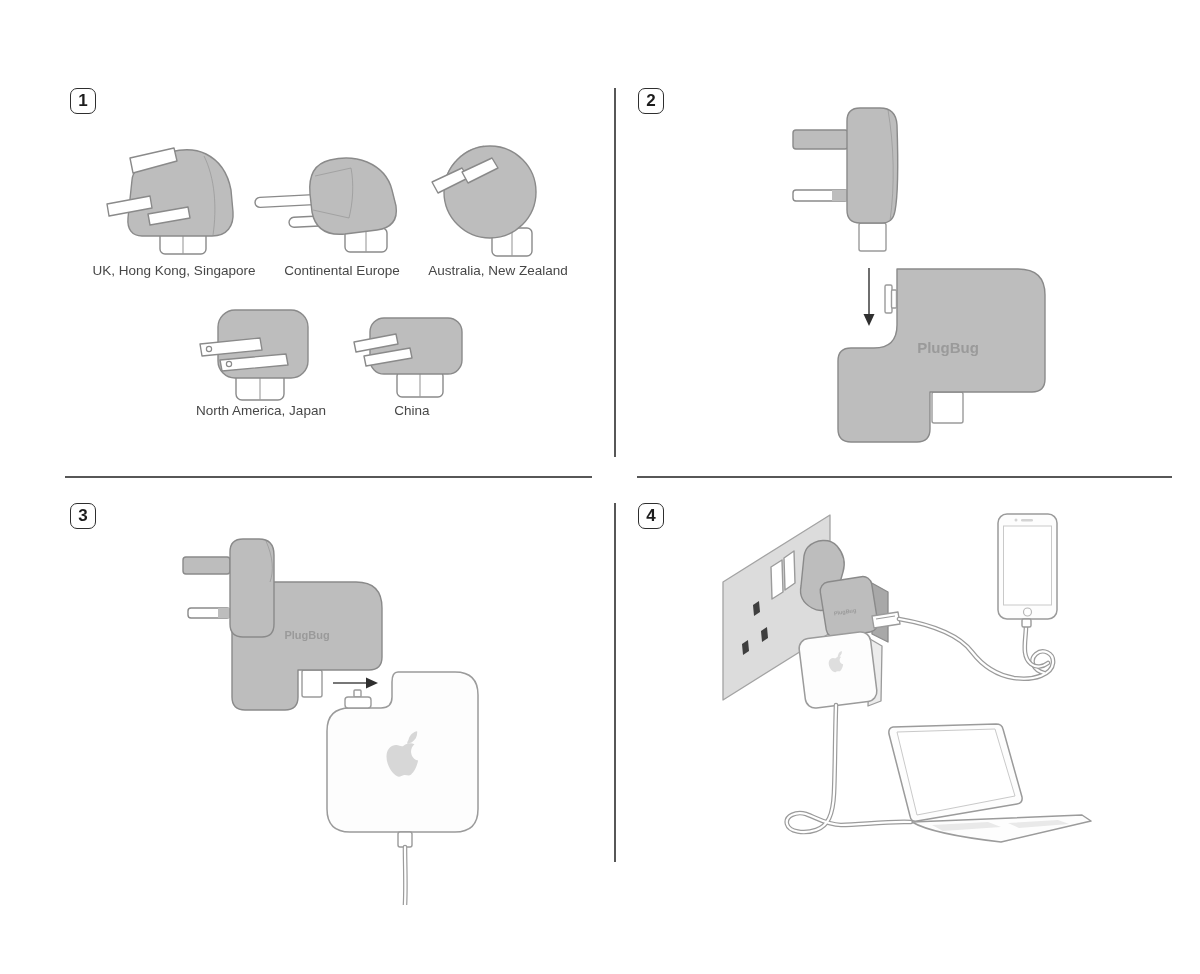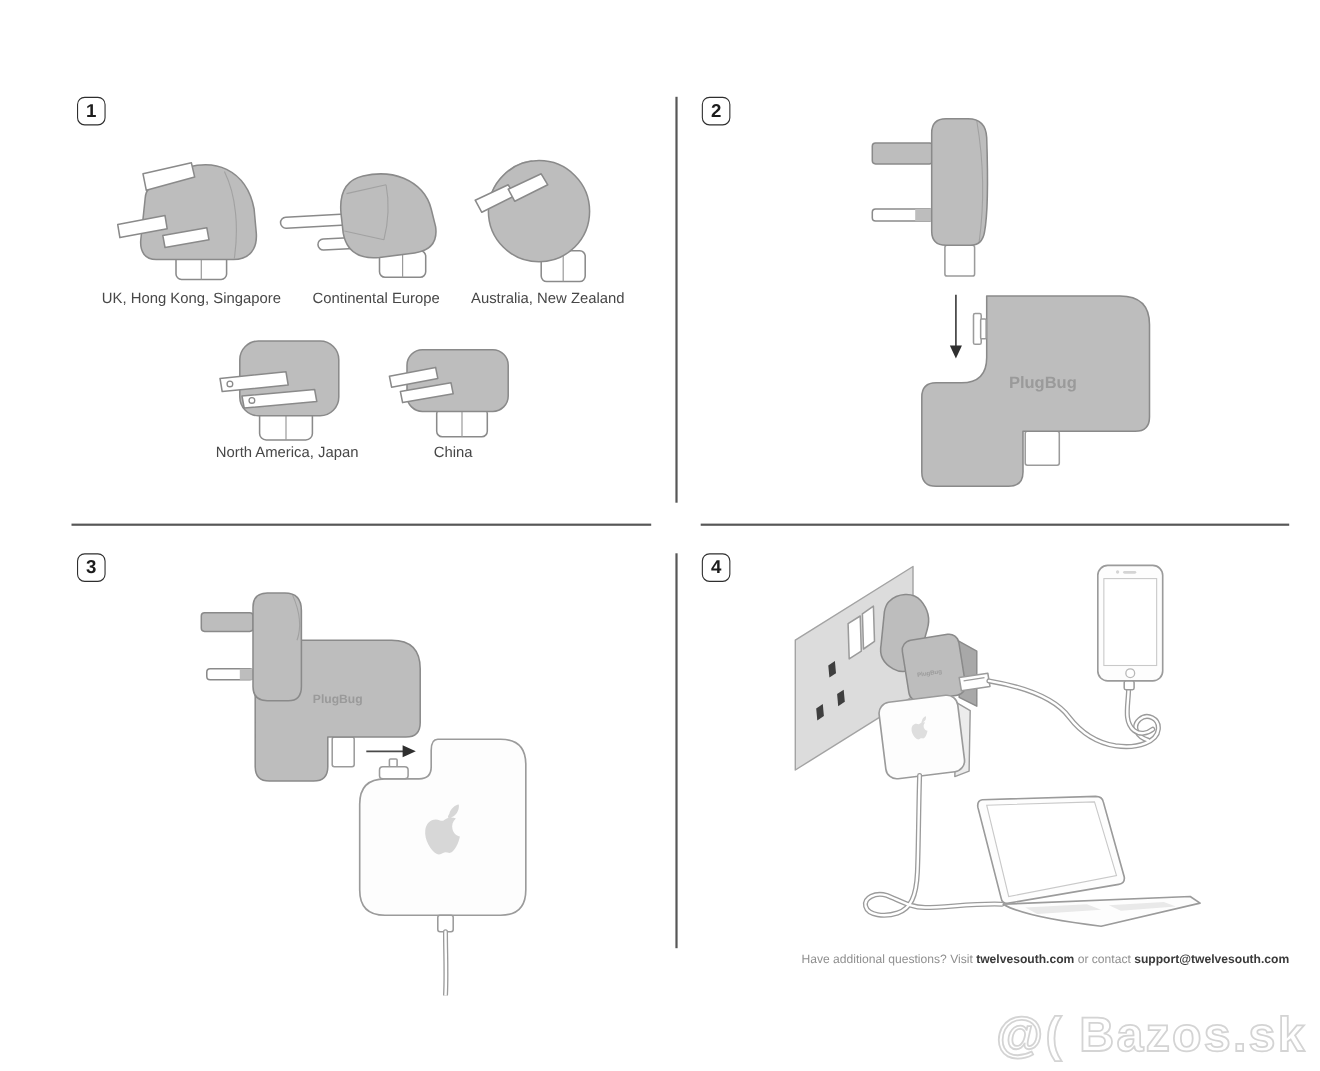--- a/index.html
+++ b/index.html
@@ -220,17 +220,15 @@
     <g>
       <rect class="whl" x="378" y="19" width="59" height="105" rx="9"></rect>
       <rect class="screen" x="383.5" y="31" width="48" height="79"></rect>
       <circle cx="407.5" cy="117" r="4" fill="#ffffff" stroke="#b8b8b8" stroke-width="1.2"></circle>
       <rect x="401" y="24" width="12" height="2.5" rx="1.25" fill="#d4d4d4"></rect>
       <circle cx="396" cy="25" r="1.5" fill="#d4d4d4"></circle>
       <rect class="wh" x="402" y="124" width="9" height="8" rx="1.5"></rect>
     </g>
   </svg>
 
-  <div class="footer"><span>Have additional questions? Visit </span><b>twelvesouth.com</b><span> or contact </span><b>support@twelvesouth.com</b></div>
-
-  <div class="watermark">@( Bazos.sk</div>
+
 
 </div>
 
 </body></html>

